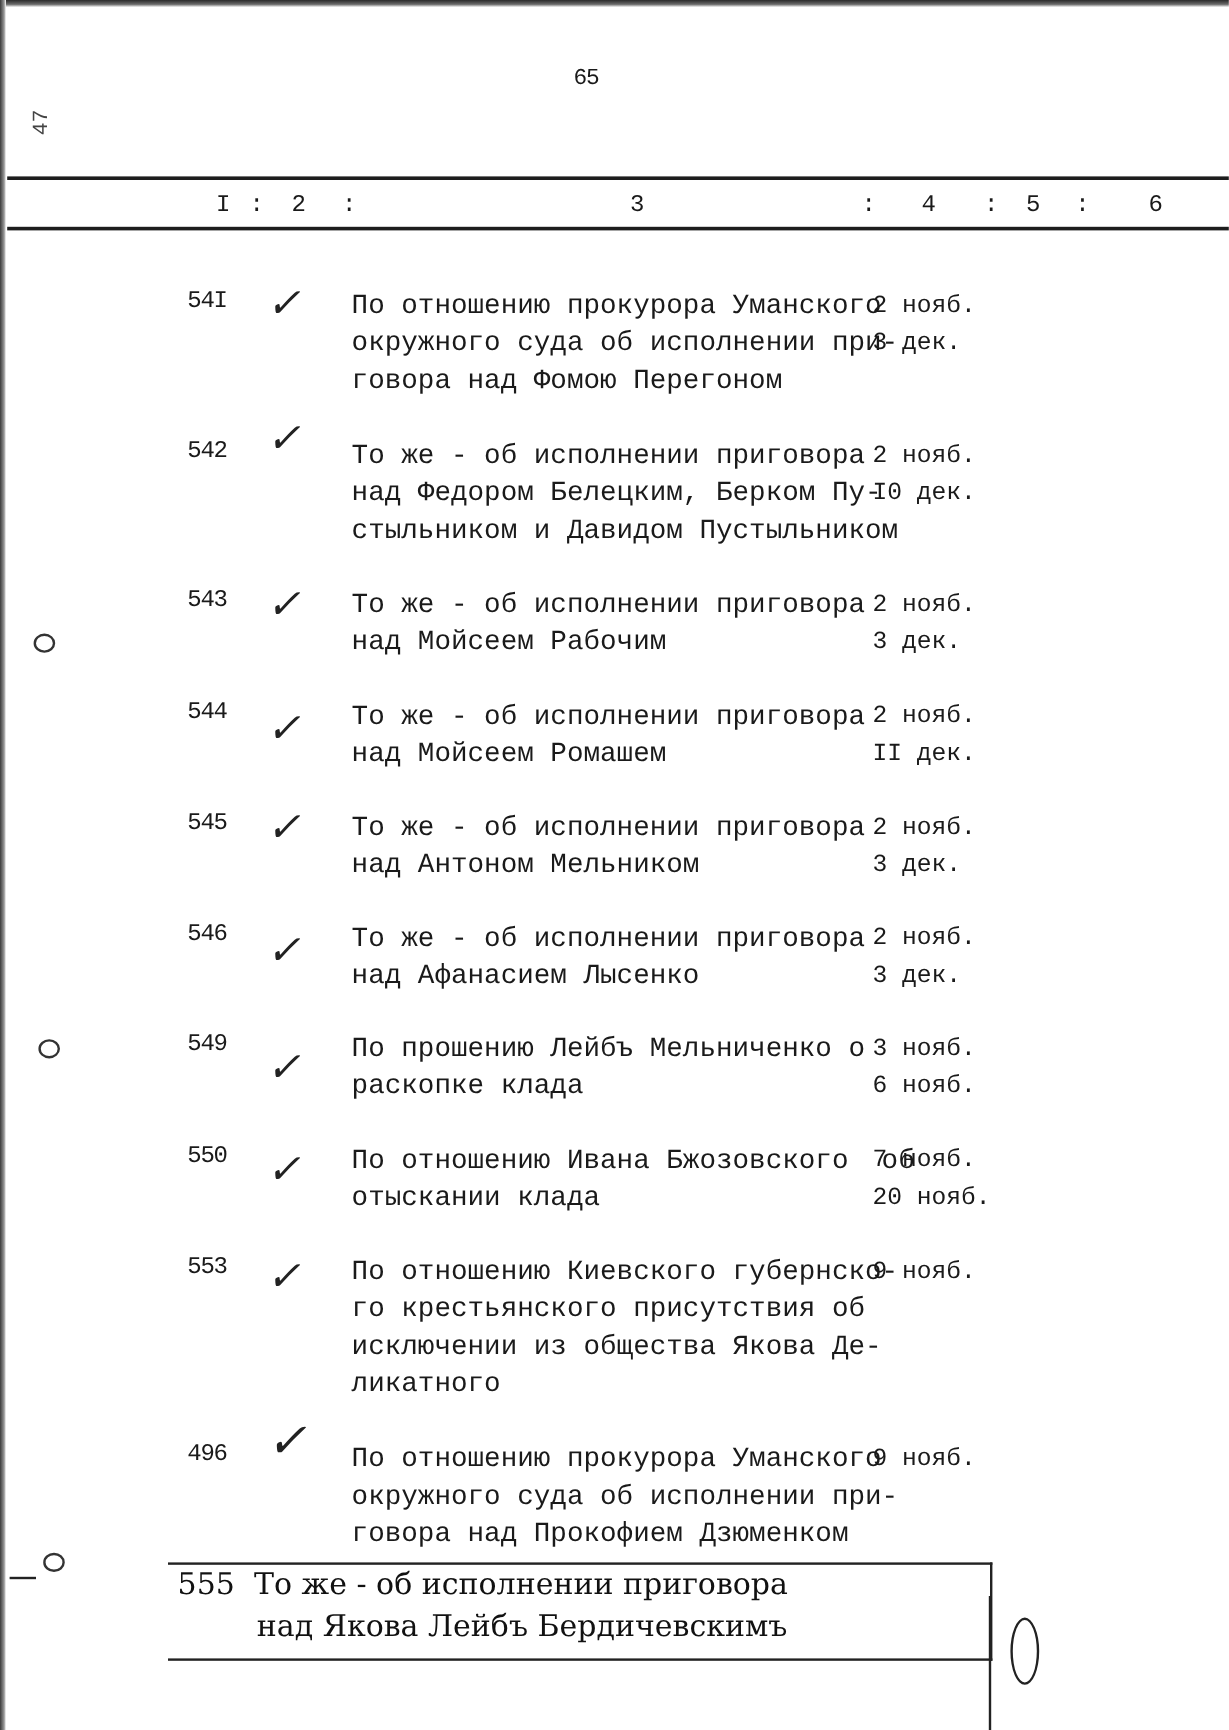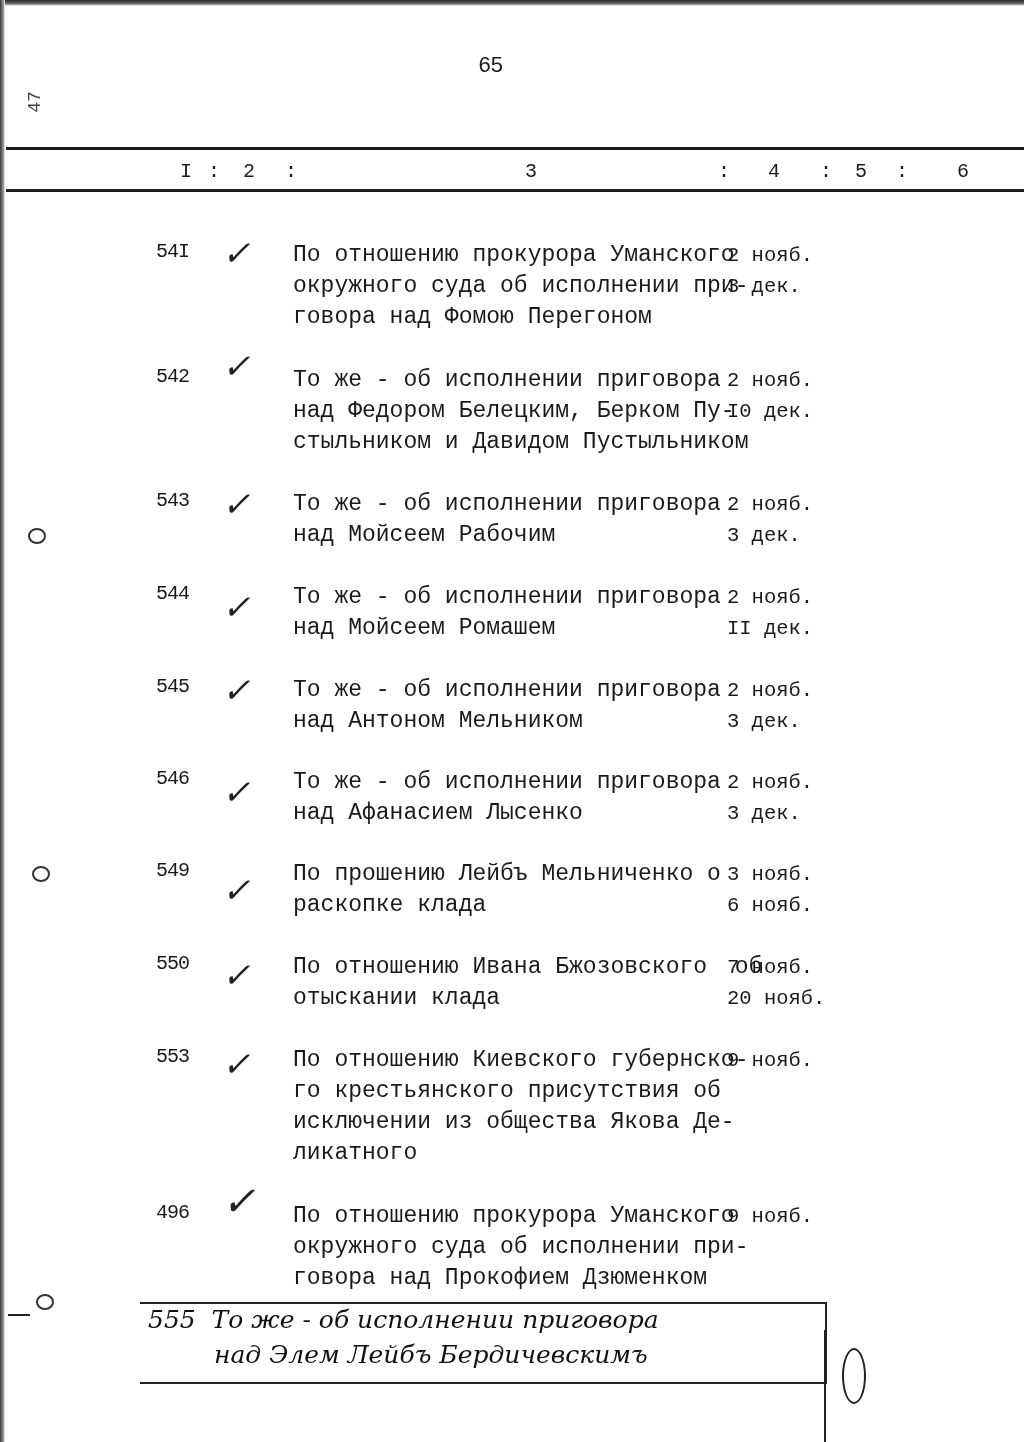--- a/index.html
+++ b/index.html
@@ -5,36 +5,36 @@
     html, body { margin: 0; padding: 0; }
     body {
       width: 1024px; height: 1442px; position: relative; overflow: hidden;
       background: #ffffff; color: #1a1a1a;
       font-family: "Liberation Mono", "DejaVu Sans Mono", monospace;
     }
     .top-edge { position: absolute; left: 0; top: 0; width: 1024px; height: 6px;
       background: linear-gradient(#2a2a2a, #6a6a6a 60%, #fff); }
     .left-edge { position: absolute; left: 0; top: 0; width: 5px; height: 1442px;
       background: linear-gradient(90deg, #3a3a3a, #9a9a9a 70%, #fff); }
-    .page-num { position: absolute; left: 478px; top: 54px; font-size: 22px; letter-spacing: -1px; }
+    .page-num { position: absolute; left: 478px; top: 54px; font-size: 19px; letter-spacing: -1px; }
     .margin-mark { position: absolute; font-size: 18px; color: #444; transform: rotate(-90deg); }
     .rule { position: absolute; left: 6px; width: 1018px; background: #1d1d1d; }
     .rule.r1 { top: 147px; height: 3px; }
     .rule.r2 { top: 189px; height: 3px; }
     .col-head { position: absolute; top: 160px; font-size: 20px; }
     .row { position: absolute; left: 0; width: 1024px; }
     .num { position: absolute; left: 156px; font-size: 20px; letter-spacing: -1px; }
     .check { position: absolute; left: 222px; font-family: "DejaVu Serif", serif;
       font-style: italic; font-size: 34px; color: #222; line-height: 1; }
     .desc { position: absolute; left: 293px; font-size: 23px; line-height: 31px; white-space: pre; }
     .dates { position: absolute; left: 727px; font-size: 20.5px; line-height: 31px; white-space: pre; }
     .hand-box { position: absolute; left: 140px; top: 1302px; width: 685px; height: 78px;
       border-top: 2px solid #222; border-bottom: 2px solid #222; border-right: 2px solid #222; }
     .hand-line { position: absolute; left: 148px; font-family: "DejaVu Serif", serif;
-      font-style: italic; font-size: 25px; white-space: pre; color: #111; }
+      font-size: 25px; white-space: pre; color: #111; }
     .vbar { position: absolute; left: 824px; top: 1330px; width: 2px; height: 112px; background: #222; }
     .zero { position: absolute; left: 842px; top: 1348px; width: 20px; height: 52px;
       border: 2px solid #222; border-radius: 50%; }
     .hole { position: absolute; width: 14px; height: 12px; border: 2px solid #333; border-radius: 50%; }
     .tick-left { position: absolute; left: 8px; top: 1314px; width: 22px; height: 2px; background: #222; }
   </style>
 </head>
 <body>
 
 <div class="top-edge"></div>
@@ -141,20 +141,20 @@
     <span class="check" style="top:-20px;font-size:40px">✓</span>
     <span class="desc">По отношению прокурора Уманского
 окружного суда об исполнении при-
 говора над Прокофием Дзюменком</span>
     <span class="dates">9 нояб.</span>
   </div>
 </div>
 
 <div class="hand-box"></div>
 <div class="hand-line" style="top:1305px">555  То же - об исполнении приговора</div>
-<div class="hand-line" style="left:214px;top:1340px">над Элем Лейбъ Бердичевскимъ</div>
+<div class="hand-line" style="left:214px;top:1340px">над Якова Лейбъ Бердичевскимъ</div>
 <div class="vbar"></div>
 <div class="zero"></div>
 
 <div class="hole" style="left:28px;top:528px"></div>
 <div class="hole" style="left:32px;top:866px"></div>
 <div class="hole" style="left:36px;top:1294px"></div>
 <div class="tick-left"></div>
 
 </body></html>

